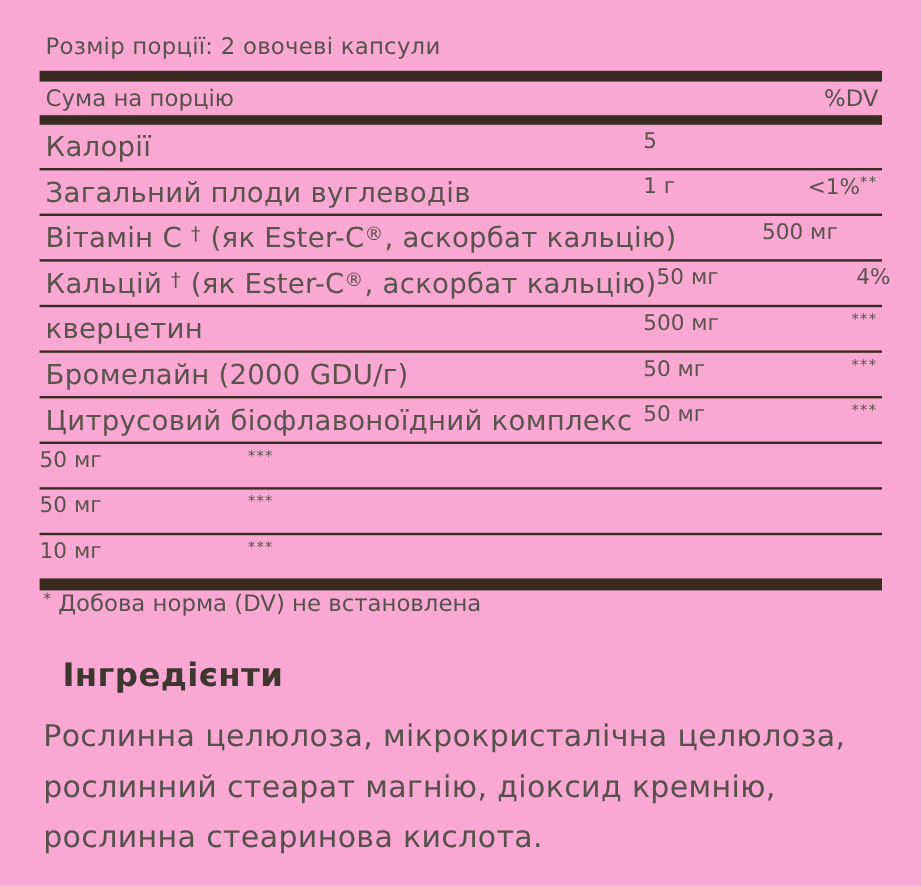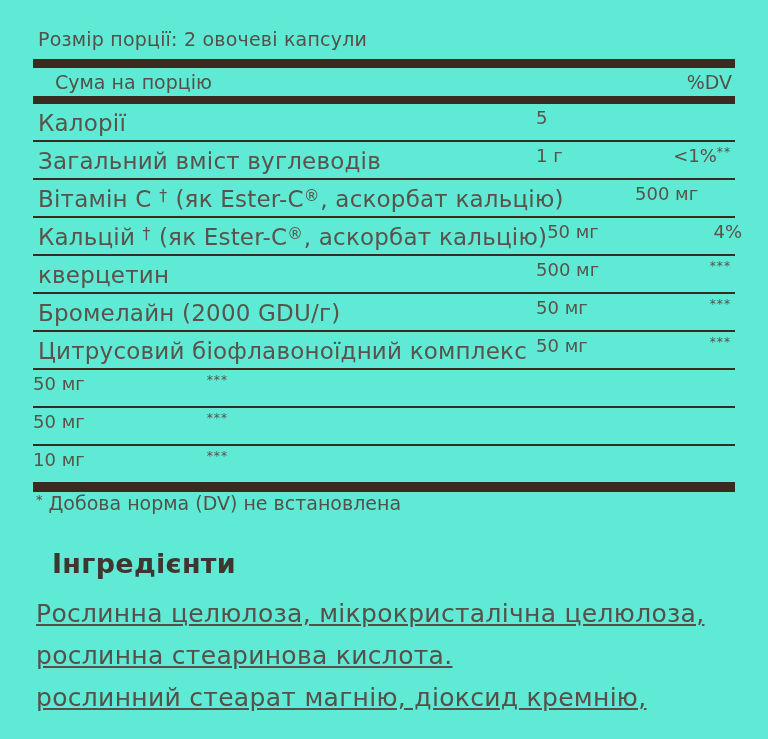--- a/index.html
+++ b/index.html
@@ -5,21 +5,21 @@
   html, body {
     margin: 0;
     padding: 0;
     background: #f8f3ea;
     font-family: "DejaVu Sans", "Liberation Sans", sans-serif;
   }
   .page {
     position: relative;
     width: 768px;
     height: 739px;
-    background: #5eead4;
+    background: #f9a8d4;
     color: #5b534b;
     overflow: hidden;
     box-sizing: border-box;
     padding: 28px 33px 0 33px;
   }
   .facts-box { width: 702px; }
 
   .serving {
     font-size: 19px;
     color: #56504a;
@@ -34,21 +34,20 @@
   .bar.bottom { height: 10px; }
 
   .head-row {
     display: flex;
     justify-content: space-between;
     align-items: center;
     height: 28px;
     font-size: 19px;
     color: #56504a;
     padding: 0 3px 0 5px;
-    margin-left: 17px;
   }
 
   .row {
     display: flex;
     height: 36px;
     border-bottom: 2px solid #3a2b20;
   }
   .row:last-child { border-bottom: none; }
 
   .cell { display: flex; flex-direction: column; }
@@ -97,21 +96,20 @@
     font-weight: bold;
     color: #3f372f;
     letter-spacing: 0.3px;
     margin: 0 0 14px 16px;
   }
   .ingredients-line {
     font-size: 25px;
     line-height: 42px;
     color: #57504a;
     letter-spacing: 0.3px;
-    text-decoration: underline;
   }
 </style>
 </head>
 <body>
 
 <div class="page">
 
   <div class="facts-box">
 
     <div class="serving">Розмір порції: 2 овочеві капсули</div>
@@ -130,21 +128,21 @@
           <div class="cell cell-name">
             <div><span>Калорії</span></div>
           </div>
           <div class="cell cell-amt">5</div>
           <div class="cell cell-dv">
             <div></div>
           </div>
         </div>
         <div class="row">
           <div class="cell cell-name">
-            <div><span>Загальний вміст вуглеводів</span></div>
+            <div><span>Загальний плоди вуглеводів</span></div>
           </div>
           <div class="cell cell-amt">1 г</div>
           <div class="cell cell-dv">
             <div><span>&lt;1%</span><span class="sup">**</span></div>
           </div>
         </div>
         <div class="row">
           <div class="cell cell-name">
             <div><span>Вітамін C </span><span class="sup">†</span><span> (як Ester-C</span><span class="sup">®</span><span>, аскорбат кальцію)</span></div>
           </div>
@@ -207,17 +205,17 @@
       </div>
 
     <div class="bar bottom"></div>
 
     <div class="footnote"><span class="sup">*</span><span>Добова норма (DV) не встановлена</span></div>
   </div>
 
   <div class="ingredients">
     <div class="ingredients-title">Інгредієнти</div>
     <div class="ingredients-line">Рослинна целюлоза, мікрокристалічна целюлоза,</div>
+    <div class="ingredients-line">рослинний стеарат магнію, діоксид кремнію,</div>
     <div class="ingredients-line">рослинна стеаринова кислота.</div>
-    <div class="ingredients-line">рослинний стеарат магнію, діоксид кремнію,</div>
   </div>
 
 </div>
 
 </body></html>

